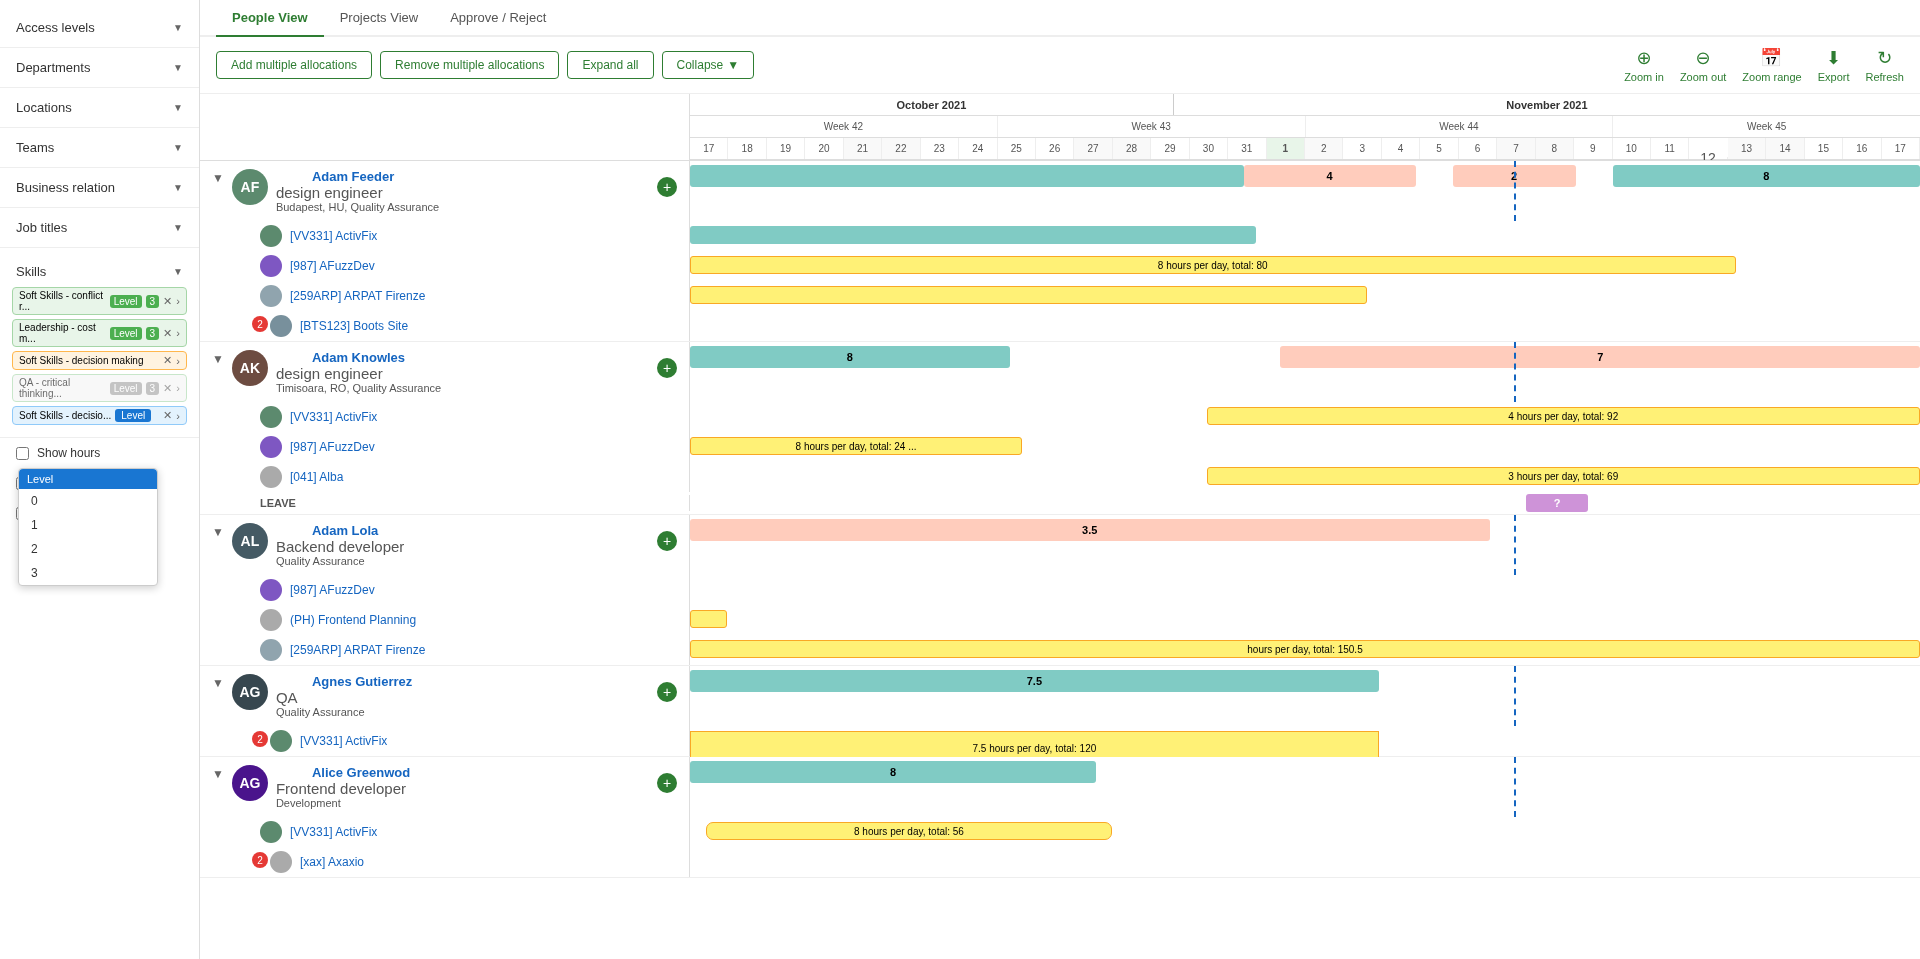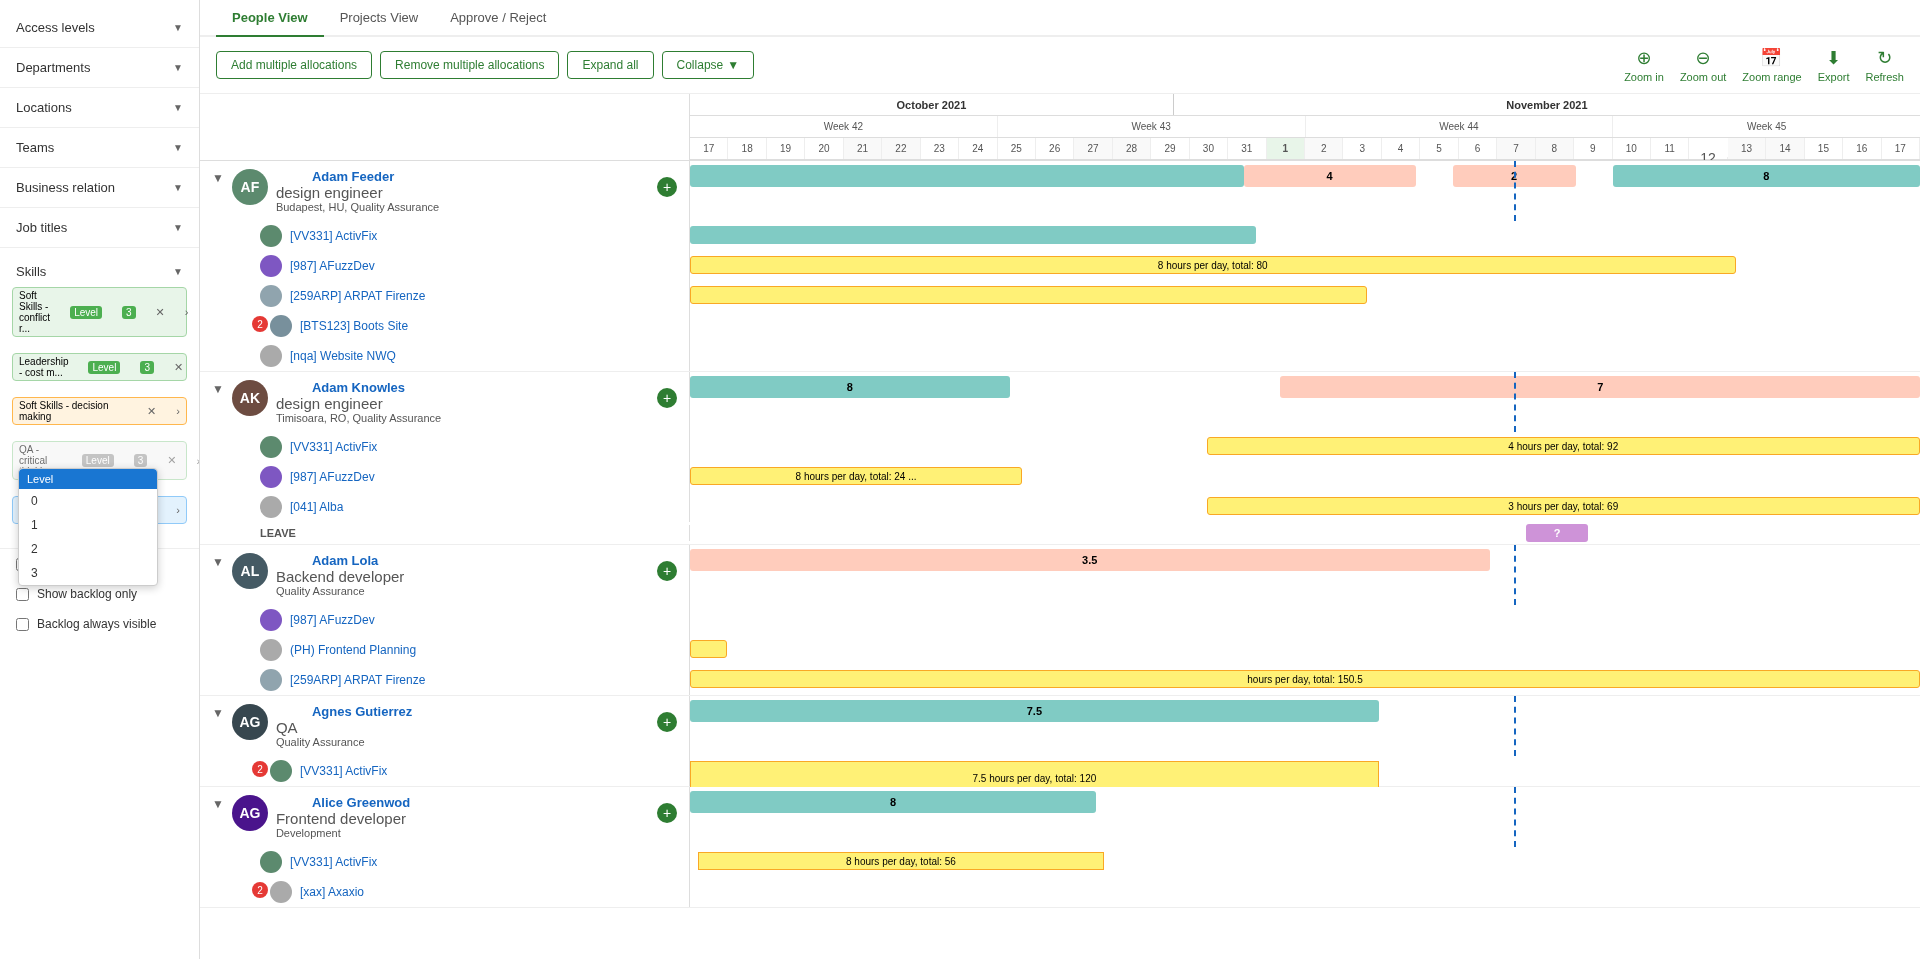--- a/index.html
+++ b/index.html
@@ -28,26 +28,26 @@
       cursor: pointer;
       font-size: 13px;
       color: #333;
     }
     .sidebar-filter .chevron { color: #666; font-size: 10px; }
 
     .skills-section { padding: 8px 12px; border-bottom: 1px solid #eee; }
     .skill-tag {
       display: flex;
       align-items: center;
-      gap: 20px;
+      gap: 4px;
       background: #e8f5e9;
       border: 1px solid #a5d6a7;
       border-radius: 4px;
       padding: 2px 6px;
-      margin-bottom: 16px;
+      margin-bottom: 4px;
       font-size: 11px;
     }
     .skill-tag .level-badge {
       background: #4caf50;
       color: white;
       border-radius: 3px;
       padding: 1px 4px;
       font-size: 10px;
     }
     .skill-tag .remove-btn { color: #666; cursor: pointer; margin-left: auto; }
@@ -514,27 +514,20 @@
           <div class="project-row">
             <div class="project-info">
               <div style="position:relative;display:flex;align-items:center;">
                 <div class="badge-red">2</div>
                 <div class="project-avatar" style="background:#78909c;margin-left:2px;"></div>
               </div>
               <span class="project-name">[BTS123] Boots Site</span>
             </div>
             <div class="project-gantt"></div>
           </div>
-          <div class="project-row">
-            <div class="project-info">
-              <div class="project-avatar" style="background:#aaa;"></div>
-              <span class="project-name">[nqa] Website NWQ</span>
-            </div>
-            <div class="project-gantt"></div>
-          </div>
         </div>
 
         <div class="person-block">
           <div class="person-main-row">
             <div class="person-info">
               <span class="expand-btn">▼</span>
               <div class="person-avatar" style="background:#6d4c41;">AK</div>
               <div class="person-details">
                 <div class="person-name">Adam Knowles</div>
                 <div class="person-role">design engineer</div>
@@ -676,21 +669,21 @@
               <div style="position:absolute;background:#80cbc4;height:22px;top:4px;left:0;width:33%;border-radius:3px;display:flex;align-items:center;justify-content:center;font-size:11px;font-weight:600;">8</div>
               <div style="position:absolute;top:0;bottom:0;left:67%;border-left:2px dashed #1565c0;z-index:3;"></div>
             </div>
           </div>
           <div class="project-row">
             <div class="project-info">
               <div class="project-avatar" style="background:#5c8a6e;"></div>
               <span class="project-name">[VV331] ActivFix</span>
             </div>
             <div class="project-gantt">
-              <div style="position:absolute;background:#fff176;border:1px solid #f9a825;height:18px;top:4px;left:8px;width:33%;border-radius:0;display:flex;align-items:center;justify-content:center;font-size:10px;">8 hours per day, total: 56</div>
+              <div style="position:absolute;background:#fff176;border:1px solid #f9a825;height:18px;top:4px;left:16px;width:33%;border-radius:7px;display:flex;align-items:center;justify-content:center;font-size:10px;">8 hours per day, total: 56</div>
             </div>
           </div>
           <div class="project-row">
             <div class="project-info">
               <div style="position:relative;display:flex;align-items:center;">
                 <div class="badge-red">2</div>
                 <div class="project-avatar" style="background:#aaa;margin-left:2px;"></div>
               </div>
               <span class="project-name">[xax] Axaxio</span>
             </div>

